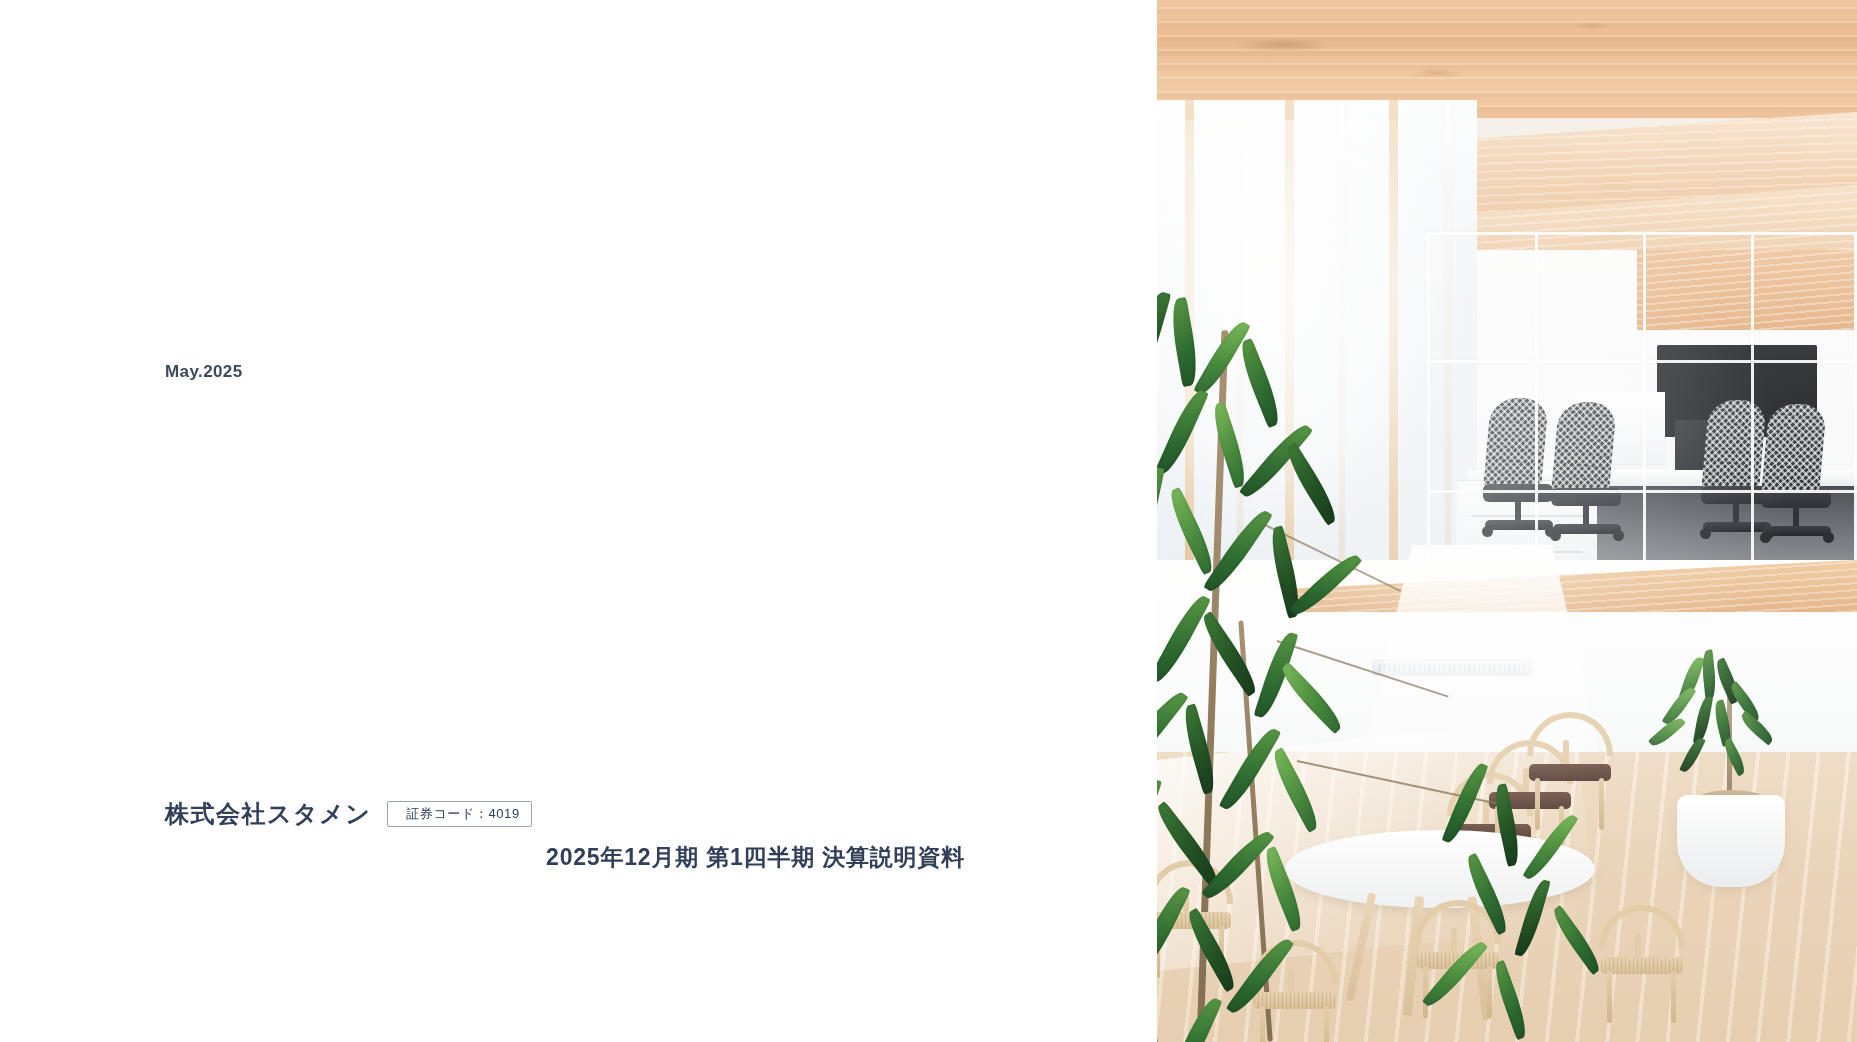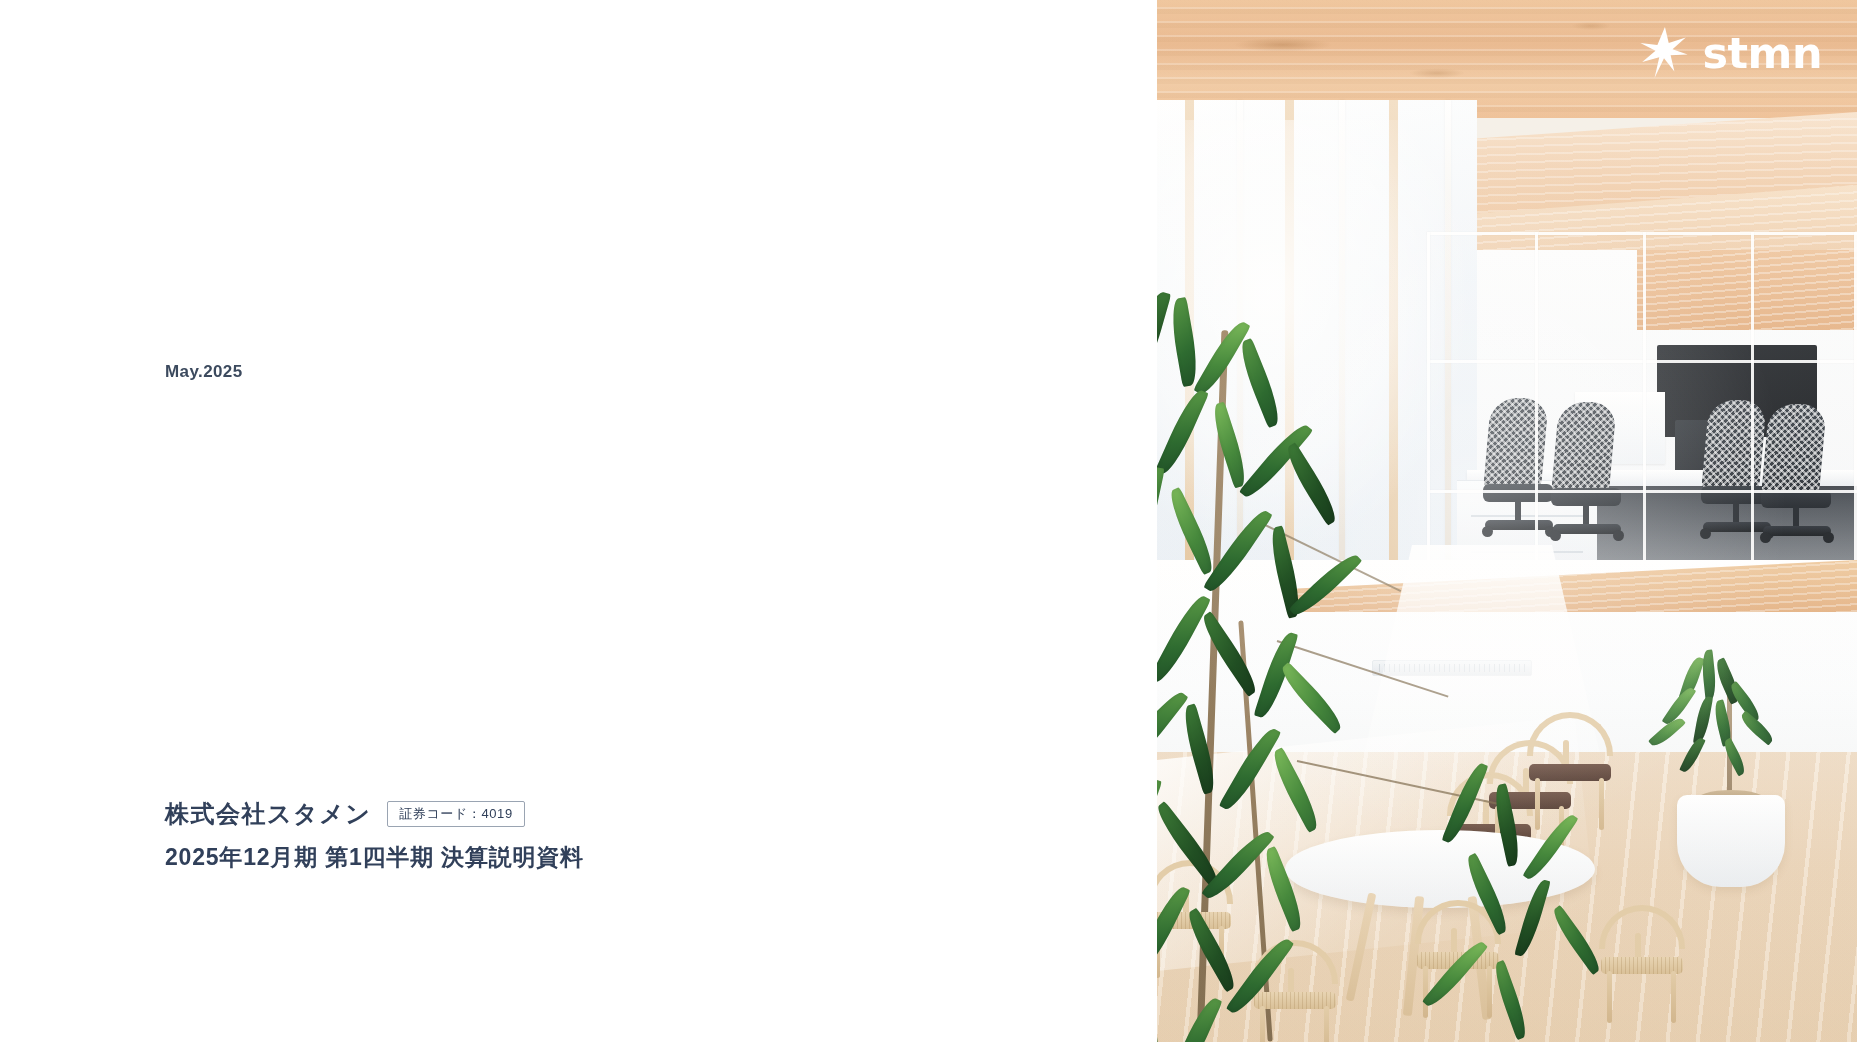--- a/index.html
+++ b/index.html
@@ -65,35 +65,36 @@
   .company-name {
     font-size:24px;
     font-weight:700;
     color:#31405a;
     letter-spacing:1.5px;
     line-height:1.2;
   }
   .ticker-badge {
     border:1px solid #9aa4b2;
     border-radius:2px;
-    padding:5px 11px 6px 11px;
+    padding:5px 11px 6px 18px;
     font-size:13px;
     font-weight:500;
     color:#31405a;
     letter-spacing:0.6px;
     white-space:nowrap;
     background:#ffffff;
     line-height:1;
   }
   .fiscal-line {
     font-size:23px;
     font-weight:700;
     color:#31405a;
     letter-spacing:0.8px;
     line-height:1.3;
+    text-align:right;
   }
 
   
   .photo {
     position:absolute;
     left:1157px; top:0;
     width:700px; height:1042px;
     overflow:hidden;
     background:#f4efe7;
   }
@@ -616,21 +617,15 @@
         <div class="leaf" style="left:286px; top:200px; width:15px; height:80px; transform:rotate(-20deg);"></div>
       </div>
 
       <div class="twig" style="left:120px; top:640px; width:180px; transform:rotate(18deg);"></div>
       <div class="twig" style="left:140px; top:760px; width:210px; transform:rotate(12deg);"></div>
       <div class="twig" style="left:100px; top:520px; width:160px; transform:rotate(26deg);"></div>
 
       <div class="photo-grade"></div>
     </div>
 
-    <div class="logo">
-      <svg class="logo-star" viewBox="0 0 100 110" aria-hidden="true">
-        <path fill="#ffffff" d="M52 0 L60 34 L96 22 L68 47 L100 58 L64 60 L72 94 L50 66 L30 108 L40 64 L4 74 L32 50 L0 34 L36 38 Z"></path>
-      </svg>
-      <span class="logo-word">stmn</span>
-    </div>
   </div>
 
 </div>
 
 </body></html>

